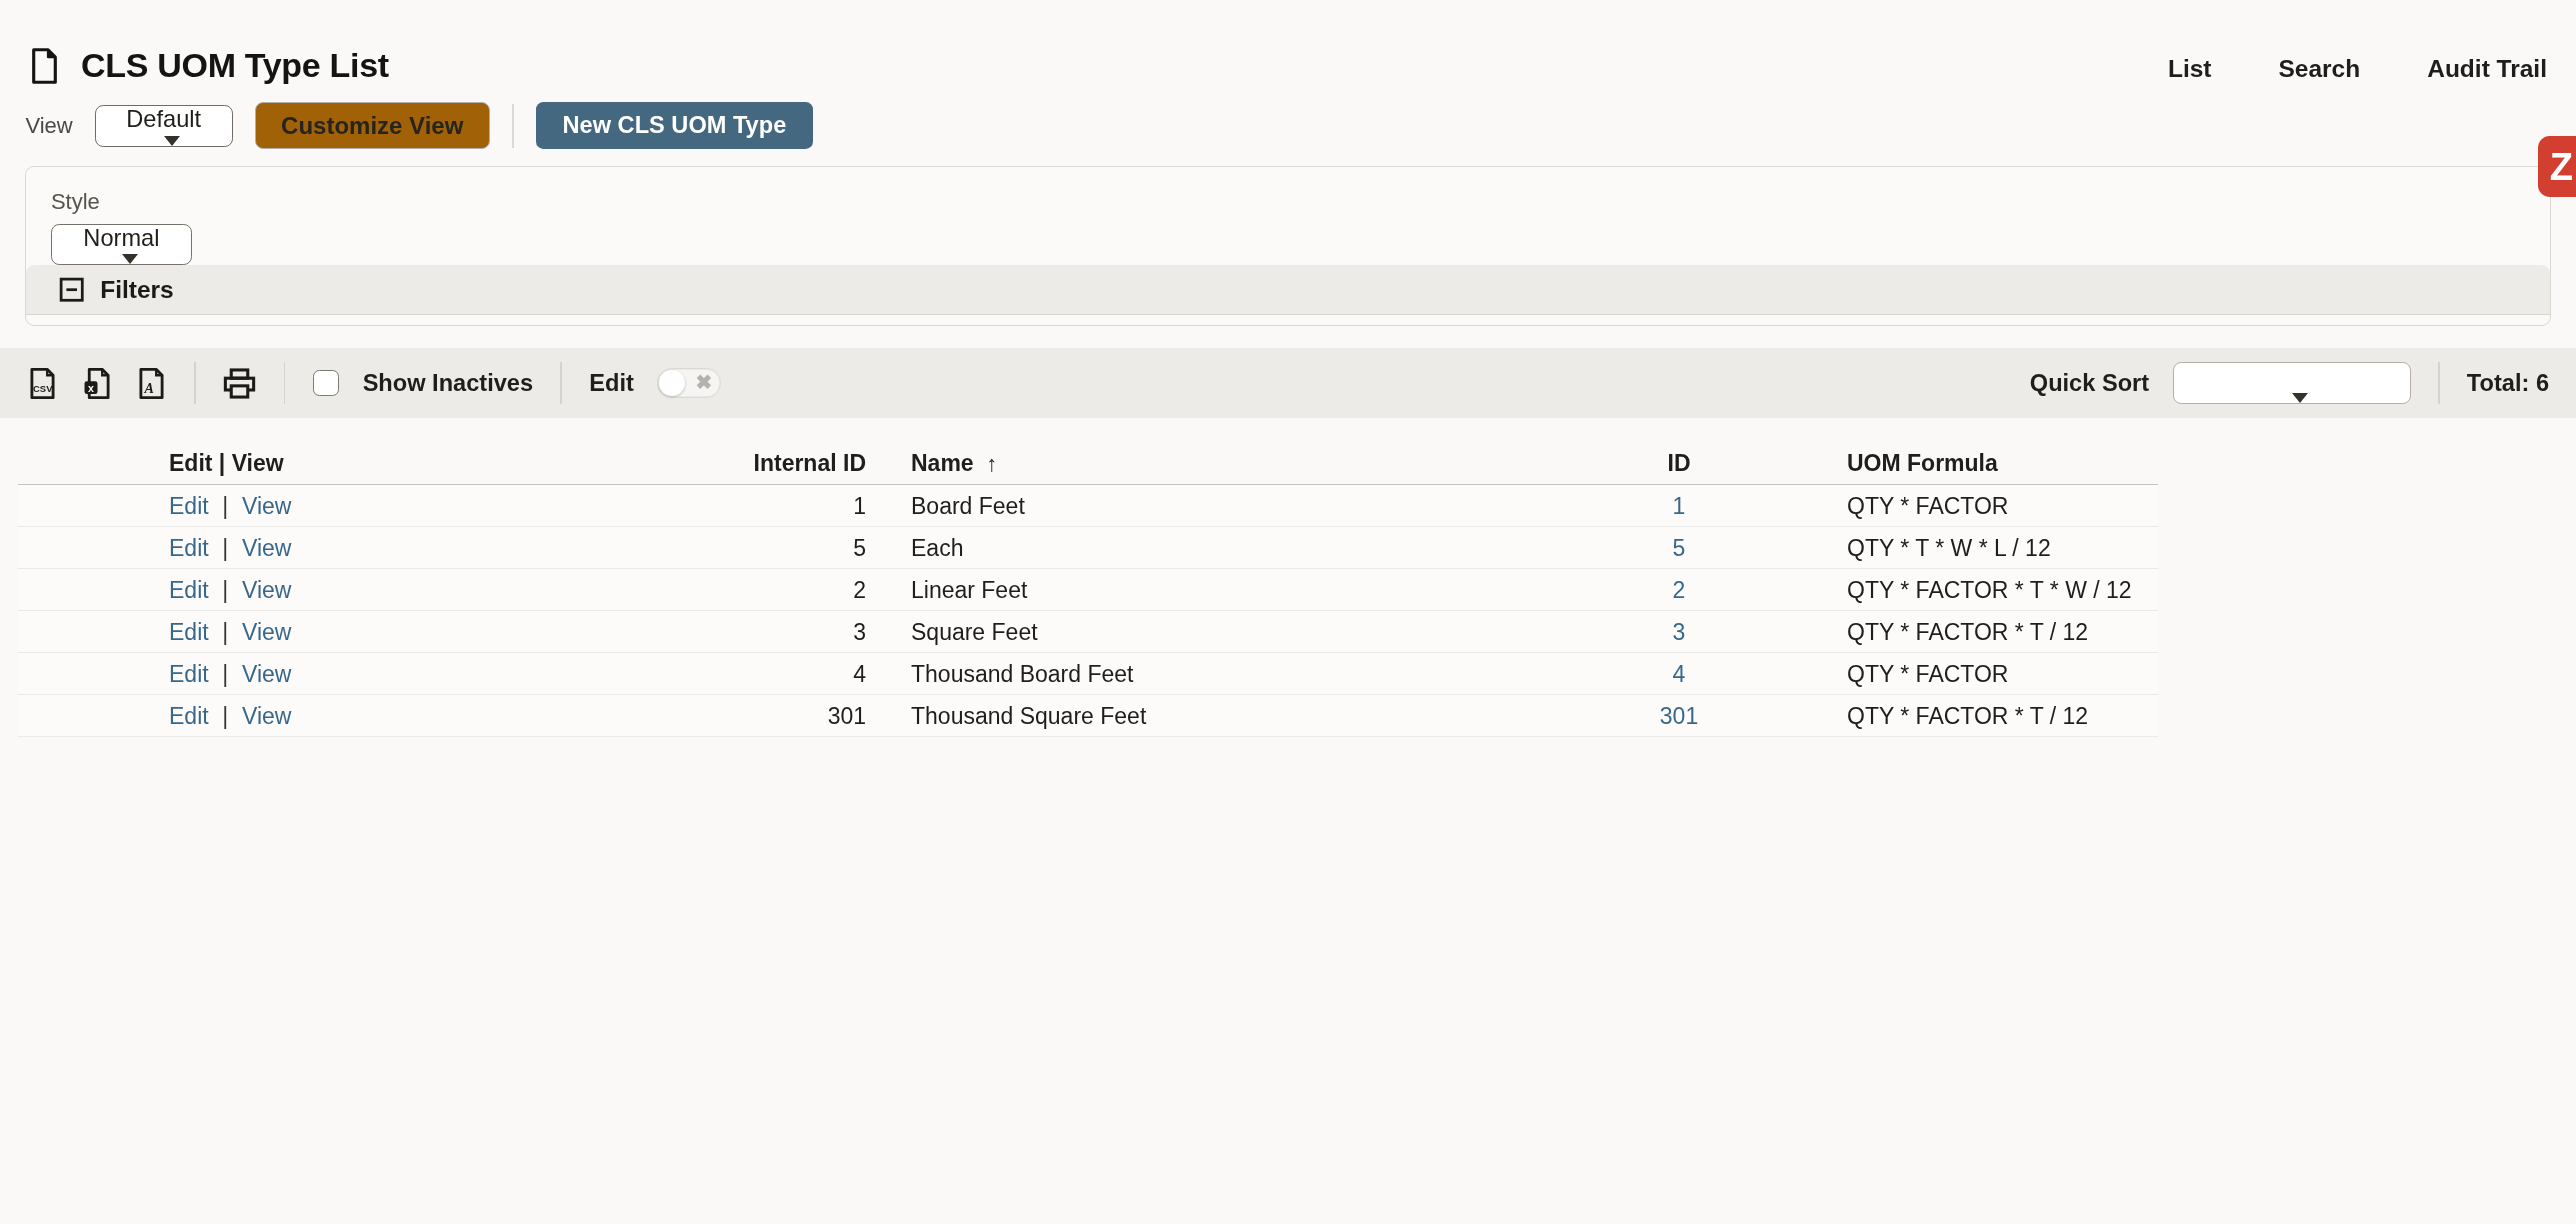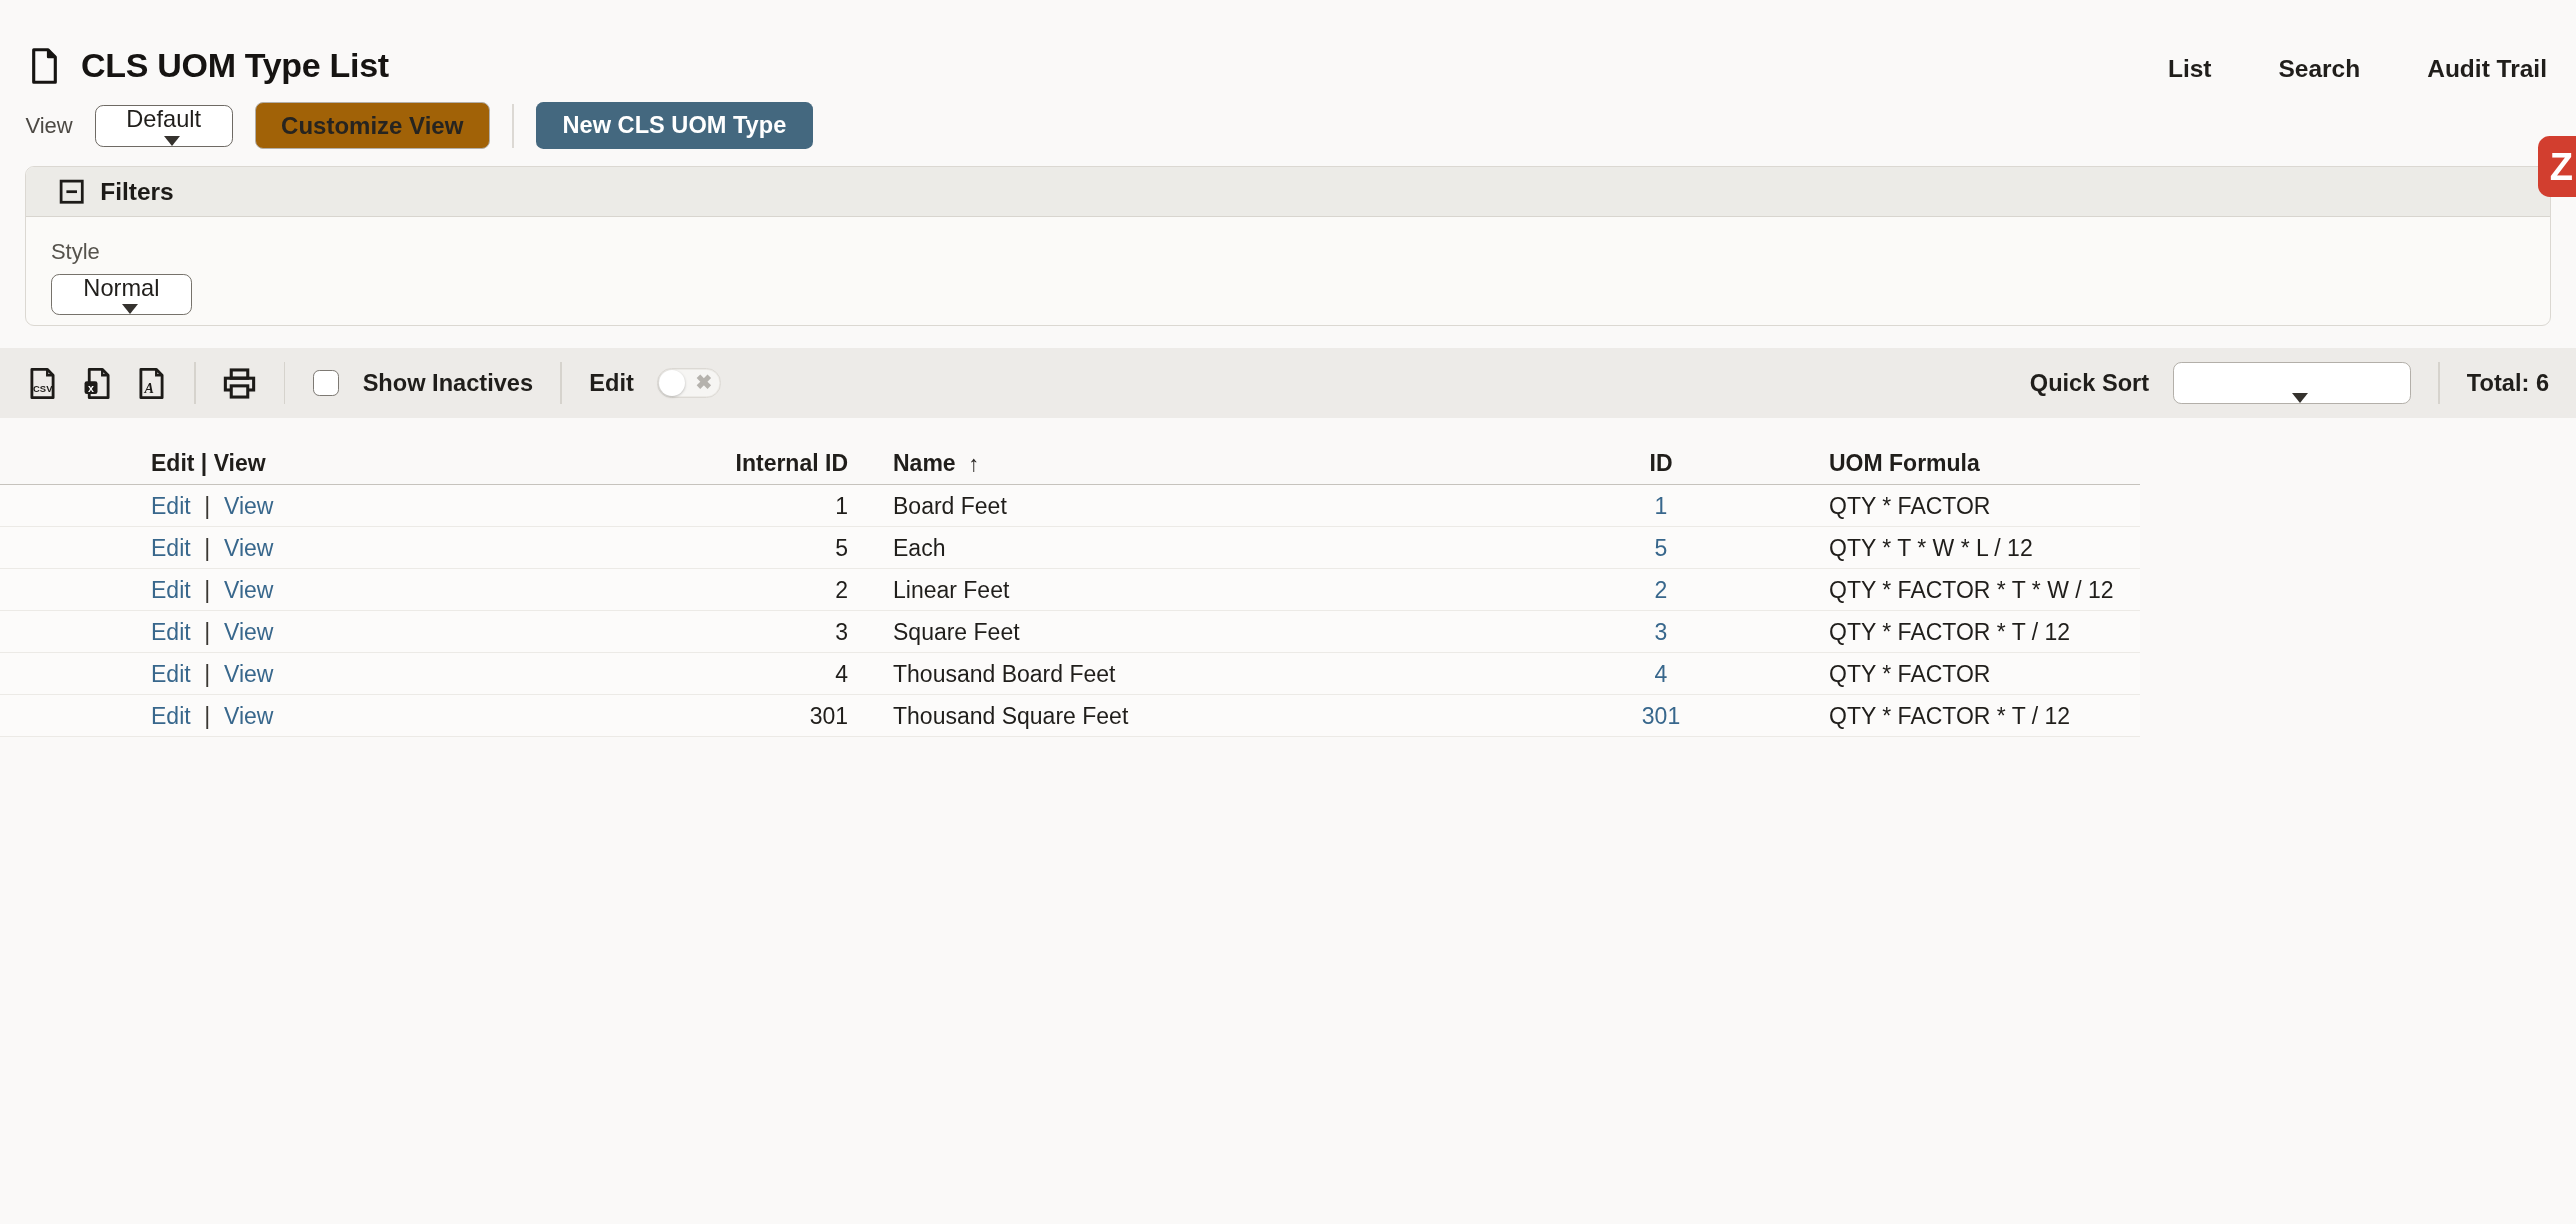--- a/index.html
+++ b/index.html
@@ -72,21 +72,21 @@
     position:absolute;left:0.9px;top:0.9px;width:26px;height:26px;border-radius:50%;
     background:#fff;box-shadow:0 0.9px 2.7px rgba(0,0,0,.25);
   }
   #edit-toggle .off-x{
     position:absolute;right:8.2px;top:50%;transform:translateY(-54%);
     color:#b5b2ad;font-size:20px;font-weight:700;
   }
   #quick-sort-select{width:238px;height:42px;border-width:1.8px;border-color:#b3afa9;}
   .tb-label-semi{font-size:23.6px;font-weight:600;color:#201e1b;}
   
-  #list-table{top:414px;left:0;width:2140px;}
+  #list-table{top:414px;left:18px;width:2140px;}
   .thead{position:relative;height:42px;border-bottom:1.8px solid #c6c3bd;font-weight:700;}
   .trow{position:relative;height:41px;border-bottom:1.8px solid #eceae6;background:#fcfbfa;}
   .cell{position:absolute;top:50%;transform:translateY(-50%);font-size:23px;white-space:nowrap;}
   .c-act{left:151px;}
   .c-iid{left:562px;width:286px;text-align:right;}
   .c-name{left:893px;display:flex;align-items:center;gap:12.7px;}
   .c-id{left:1551px;width:220px;text-align:center;}
   .c-form{left:1829px;}
   .link{color:#38678c;cursor:pointer;}
   .pipe{color:#3b3833;margin:0 7.3px;}
@@ -121,35 +121,35 @@
   <div class="btn-secondary">
     <span>Customize View</span>
   </div>
   <div class="vdivider"></div>
   <div class="btn-primary">
     <span>New CLS UOM Type</span>
   </div>
 </div>
 
 <div class="abs" id="filters-panel">
+  <div id="filters-body">
+    <div id="style-label">Style</div>
+    <div class="select" id="style-select">
+      <span>Normal</span>
+      <span class="caret"></span>
+    </div>
+  </div>
   <div id="filters-header">
     <span>
       <svg width="25.4" height="25.4" viewBox="0 0 24 24">
         <rect x="2" y="2" width="20" height="20" fill="none" stroke="#1d1b18" stroke-width="2.6"></rect>
         <line x1="7" y1="12" x2="17" y2="12" stroke="#1d1b18" stroke-width="2.6"></line>
       </svg>
     </span>
     <span id="filters-title">Filters</span>
-  </div>
-  <div id="filters-body">
-    <div id="style-label">Style</div>
-    <div class="select" id="style-select">
-      <span>Normal</span>
-      <span class="caret"></span>
-    </div>
   </div>
 </div>
 
 <div class="abs" id="help-widget">
   <span>Z</span>
 </div>
 
 <div class="abs" id="toolbar">
   <div class="tb-group">
     <span class="icon-btn">

